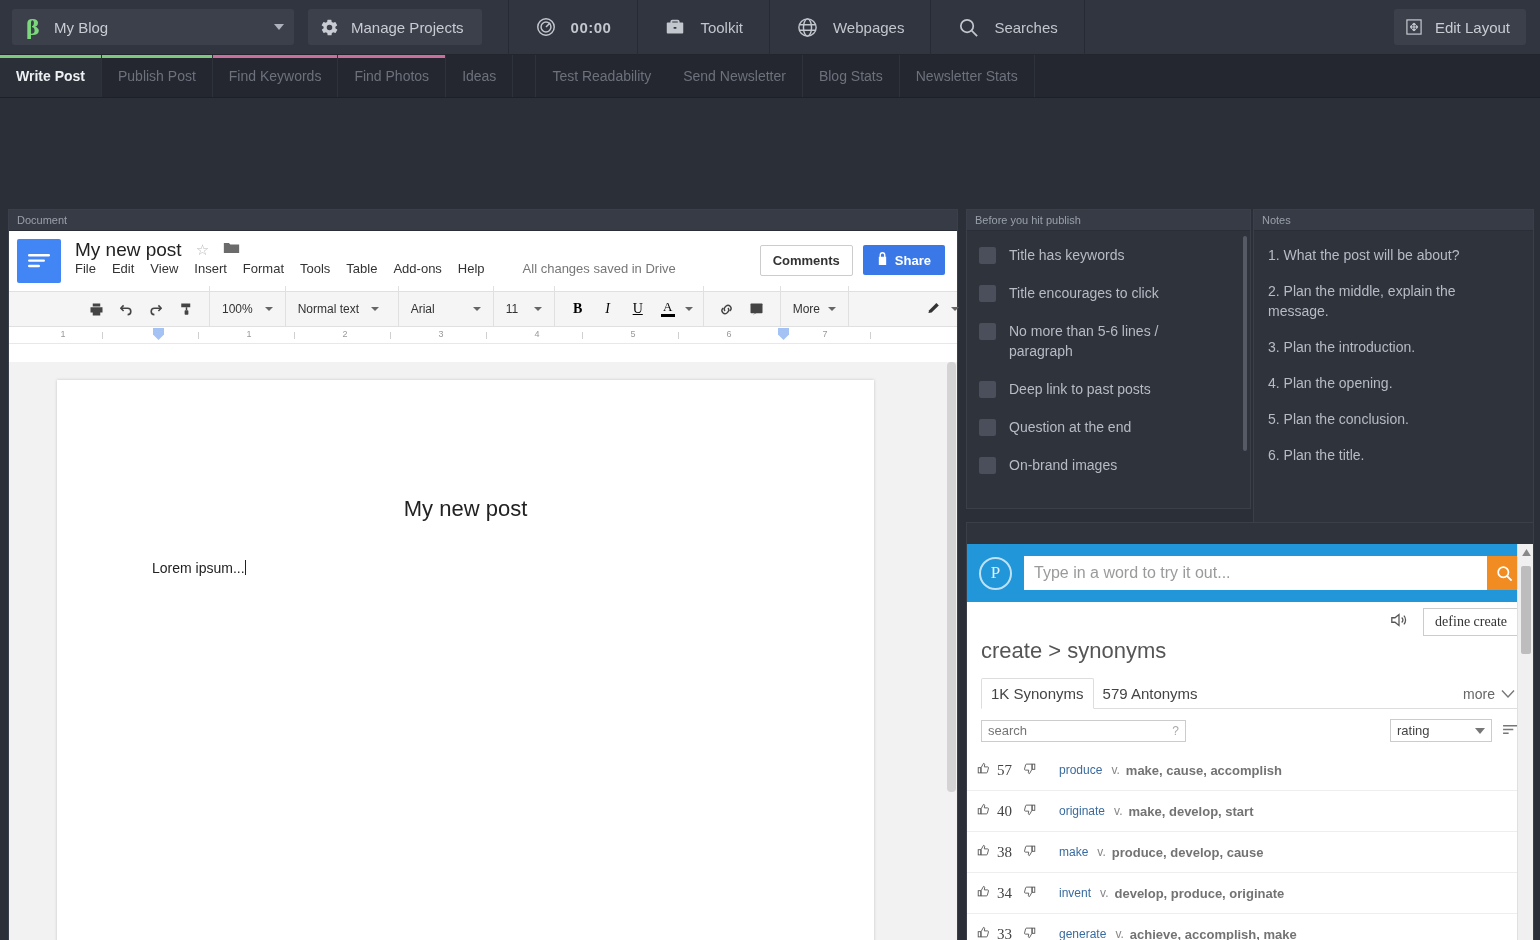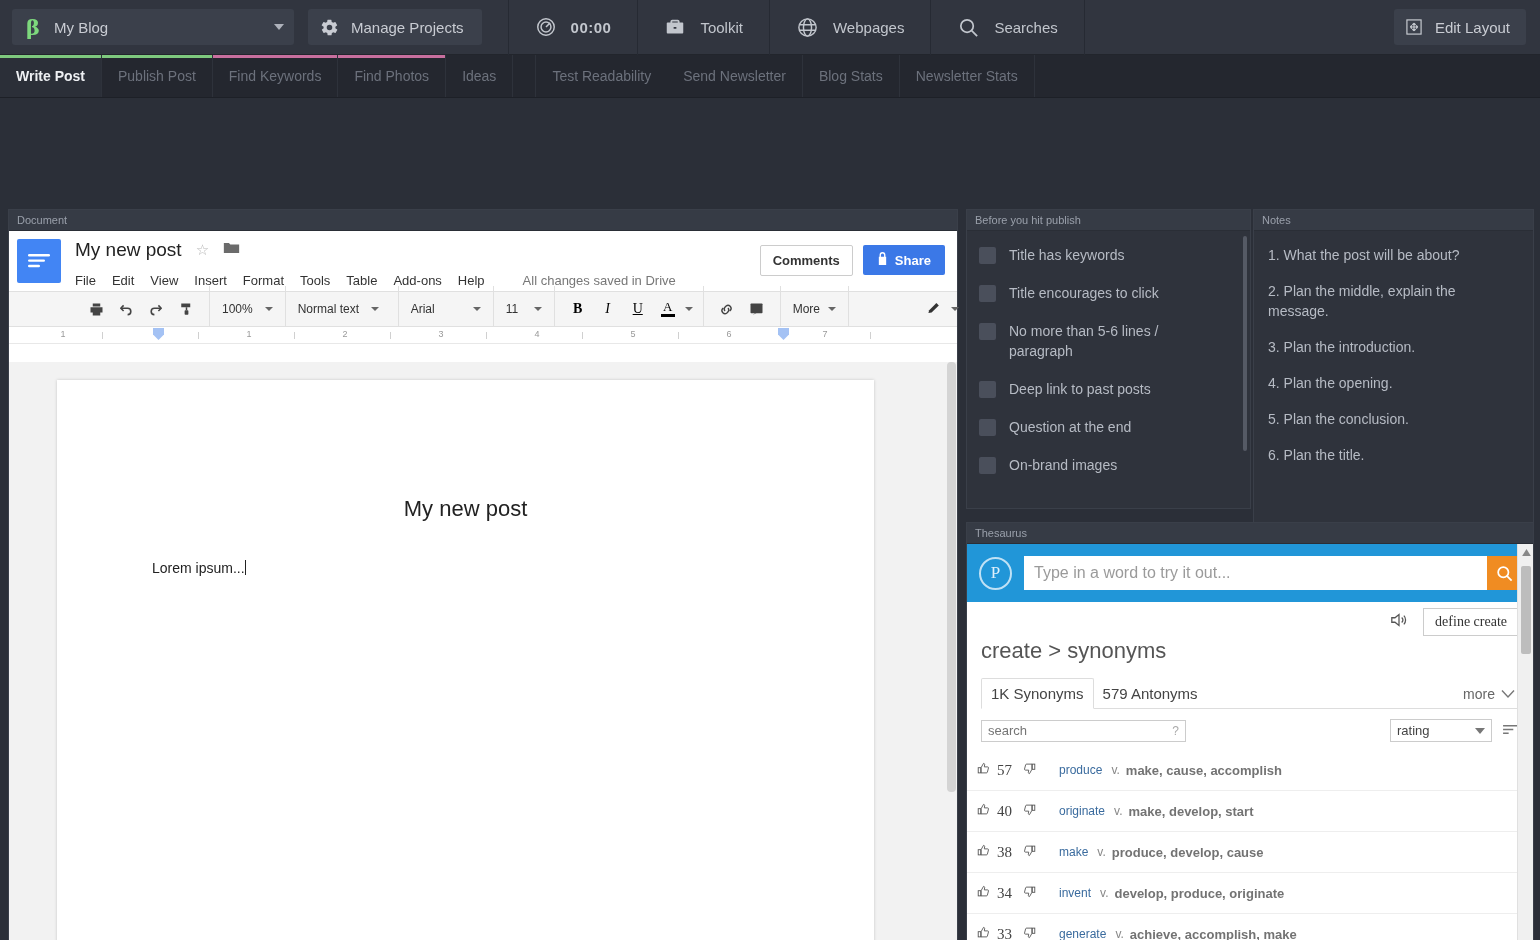--- a/index.html
+++ b/index.html
@@ -85,21 +85,21 @@
   .gdoc-head { display: flex; height: 60px; background: #fff; }
   .gdoc-logo {
     width: 44px; height: 44px; margin: 8px 0 0 8px; background: #4285f4;
     border-radius: 2px; display: flex; align-items: center; justify-content: center;
   }
   .gdoc-title-wrap { padding: 8px 0 0 14px; flex: 1; }
   .gdoc-titlerow { display: flex; align-items: center; }
   .gdoc-title { font-size: 19px; color: #222; font-weight: normal; }
   .star { margin-left: 14px; color: #b8b8b8; font-size: 15px; cursor: pointer; }
   .folder-ic { margin-left: 14px; cursor: pointer; }
-  .menurow { display: flex; align-items: flex-start; margin-top: 12px; }
+  .menurow { display: flex; align-items: flex-start; margin-top: 0; }
   .mitem { font-size: 13px; color: #333; margin-right: 16px; cursor: pointer; }
   .saved { font-size: 13px; color: #777; margin-left: 22px; }
   .gdoc-actions { display: flex; align-items: flex-start; padding: 14px 12px 0 0; }
   .comments-btn {
     border: 1px solid #ccc; background: #fff; border-radius: 2px;
     font-size: 13px; color: #333; font-weight: bold; padding: 7px 12px; cursor: pointer;
   }
   .share-btn {
     margin-left: 10px; background: #3b78e7; border-radius: 2px; color: #fff;
     font-size: 13px; font-weight: bold; padding: 7px 14px; cursor: pointer;
@@ -577,21 +577,20 @@
       <div class="note-line">1. What the post will be about?</div>
       <div class="note-line">2. Plan the middle, explain the message.</div>
       <div class="note-line">3. Plan the introduction.</div>
       <div class="note-line">4. Plan the opening.</div>
       <div class="note-line">5. Plan the conclusion.</div>
       <div class="note-line">6. Plan the title.</div>
     </div>
   </div>
 
   <div class="panel" id="thes-panel">
-    <div class="panel-hd">Thesaurus</div>
     <div class="thes-inner">
 
       <div class="thes-searchbar">
         <div class="p-badge">P</div>
         <div class="thes-input">
           <input type="text" value="" placeholder="Type in a word to try it out..." style="">
           <div class="srch-go">
             <svg width="19" height="19" viewBox="0 0 24 24" fill="none" stroke="#fff" stroke-width="2.2">
               <circle cx="10.5" cy="10.5" r="6.5"></circle>
                 <path d="M15.3 15.3L21 21"></path>

